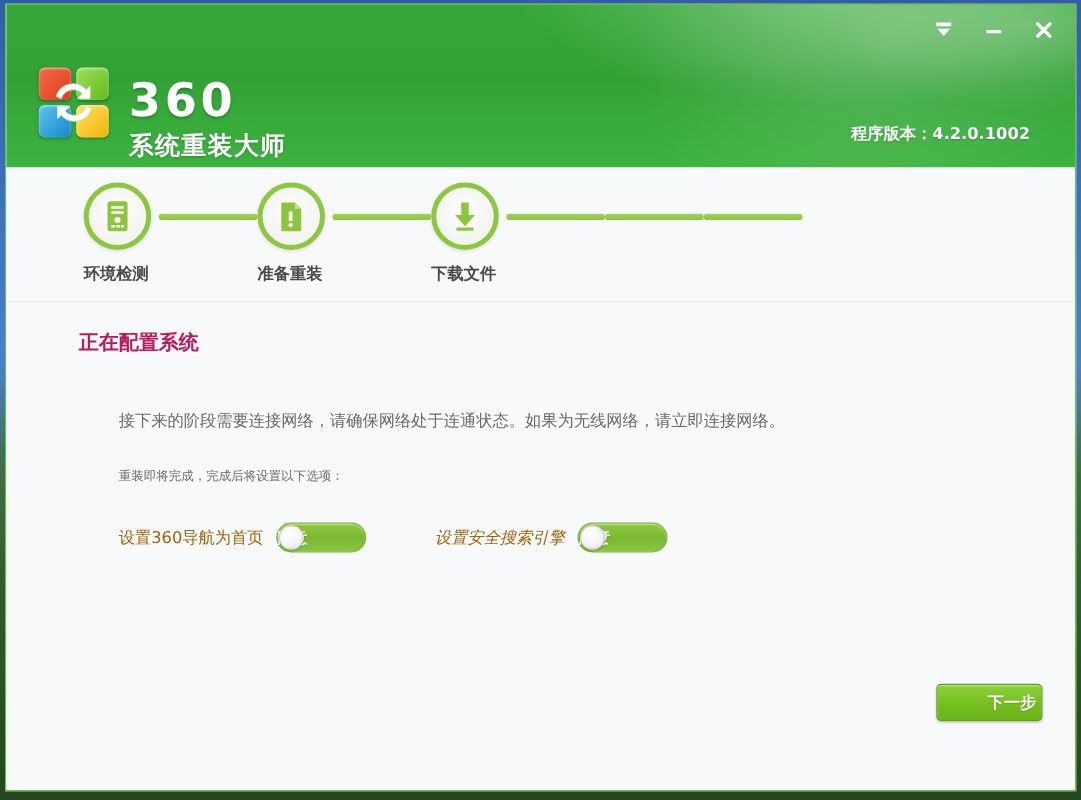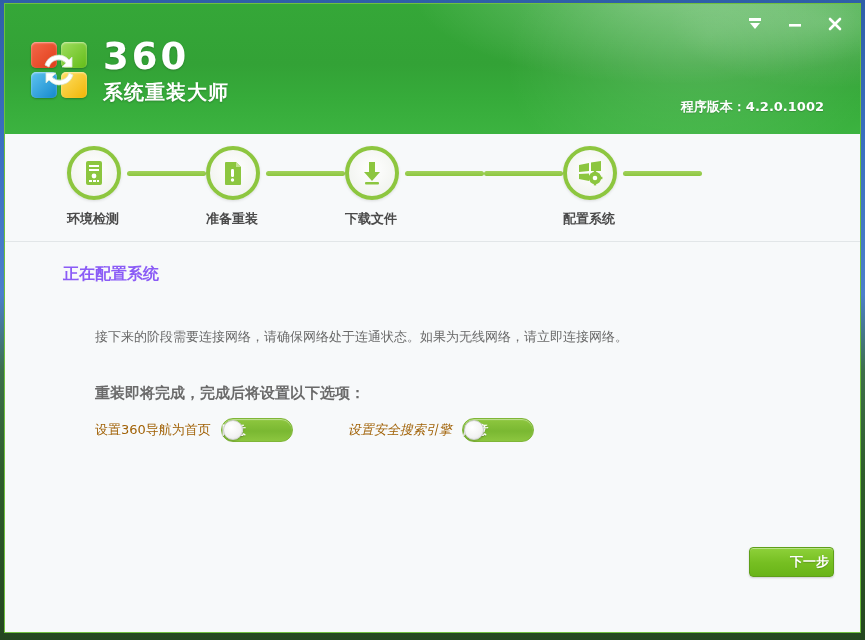--- a/index.html
+++ b/index.html
@@ -92,20 +92,21 @@
   .sq-yellow { left: 30px; top: 30px; background: linear-gradient(135deg,#ffe066 0%,#f1b505 100%); }
   #logo-arrows {
     position: absolute;
     left: 6px; top: 6px;
     width: 44px; height: 44px;
   }
   #logo-text {
     margin-left: 16px;
     color: #ffffff;
     line-height: 1;
+    margin-top: 24px;
   }
   #logo-360 {
     font-size: 37px;
     font-weight: bold;
     letter-spacing: 3px;
     text-shadow: 0 1px 2px rgba(0,0,0,0.22);
   }
   #logo-sub {
     margin-top: 7px;
     font-size: 20px;
@@ -172,34 +173,34 @@
   #body {
     position: relative;
     height: 390px;
     background: #f7f9fa;
   }
   #page-title {
     position: absolute;
     left: 58px; top: 22px;
     font-size: 16px;
     font-weight: bold;
-    color: #8b5cf6;
+    color: #be185d;
     text-align: center;
   }
   #notice {
     position: absolute;
     left: 90px; top: 86px;
     font-size: 13px;
     color: #6a6a6a;
   }
   #prompt {
     position: absolute;
-    left: 90px; top: 142px;
-    font-size: 15px;
-    font-weight: bold;
+    left: 90px; top: 132px;
+    font-size: 10px;
+    font-weight: normal;
     color: #6a6a6a;
   }
   #options {
     position: absolute;
     left: 90px; top: 176px;
     display: flex;
     align-items: center;
   }
   .option {
     display: flex;
@@ -356,38 +357,20 @@
           </svg>
         </div>
         <div class="step-label">下载文件</div>
       </div>
 
       <div class="step-connector"></div>
 
 
       <div class="step-connector"></div>
 
-      <div class="step">
-        <div class="step-circle">
-          <svg width="28" height="28" viewBox="0 0 28 28">
-            <path d="M3 6 L13 4 L13 12 L3 13 Z" fill="#8cc63f"></path>
-            <path d="M15 3.6 L25 2 L25 12 L15 12 Z" fill="#8cc63f"></path>
-            <path d="M3 15 L13 14.5 L13 22 L3 20 Z" fill="#8cc63f"></path>
-            <circle cx="19" cy="19" r="6.2" fill="#8cc63f"></circle>
-            <circle cx="19" cy="19" r="2.3" fill="#ffffff"></circle>
-            <g fill="#8cc63f">
-              <rect x="17.8" y="11.6" width="2.4" height="3"></rect>
-              <rect x="17.8" y="23.4" width="2.4" height="3"></rect>
-              <rect x="11.6" y="17.8" width="3" height="2.4"></rect>
-              <rect x="23.4" y="17.8" width="3" height="2.4"></rect>
-            </g>
-          </svg>
-        </div>
-        <div class="step-label">配置系统</div>
-      </div>
 
       <div class="step-connector"></div>
     </div>
   </div>
 
   <div id="body">
 
     <div id="page-title">正在配置系统</div>
 
     <div id="notice">接下来的阶段需要连接网络，请确保网络处于连通状态。如果为无线网络，请立即连接网络。</div>

